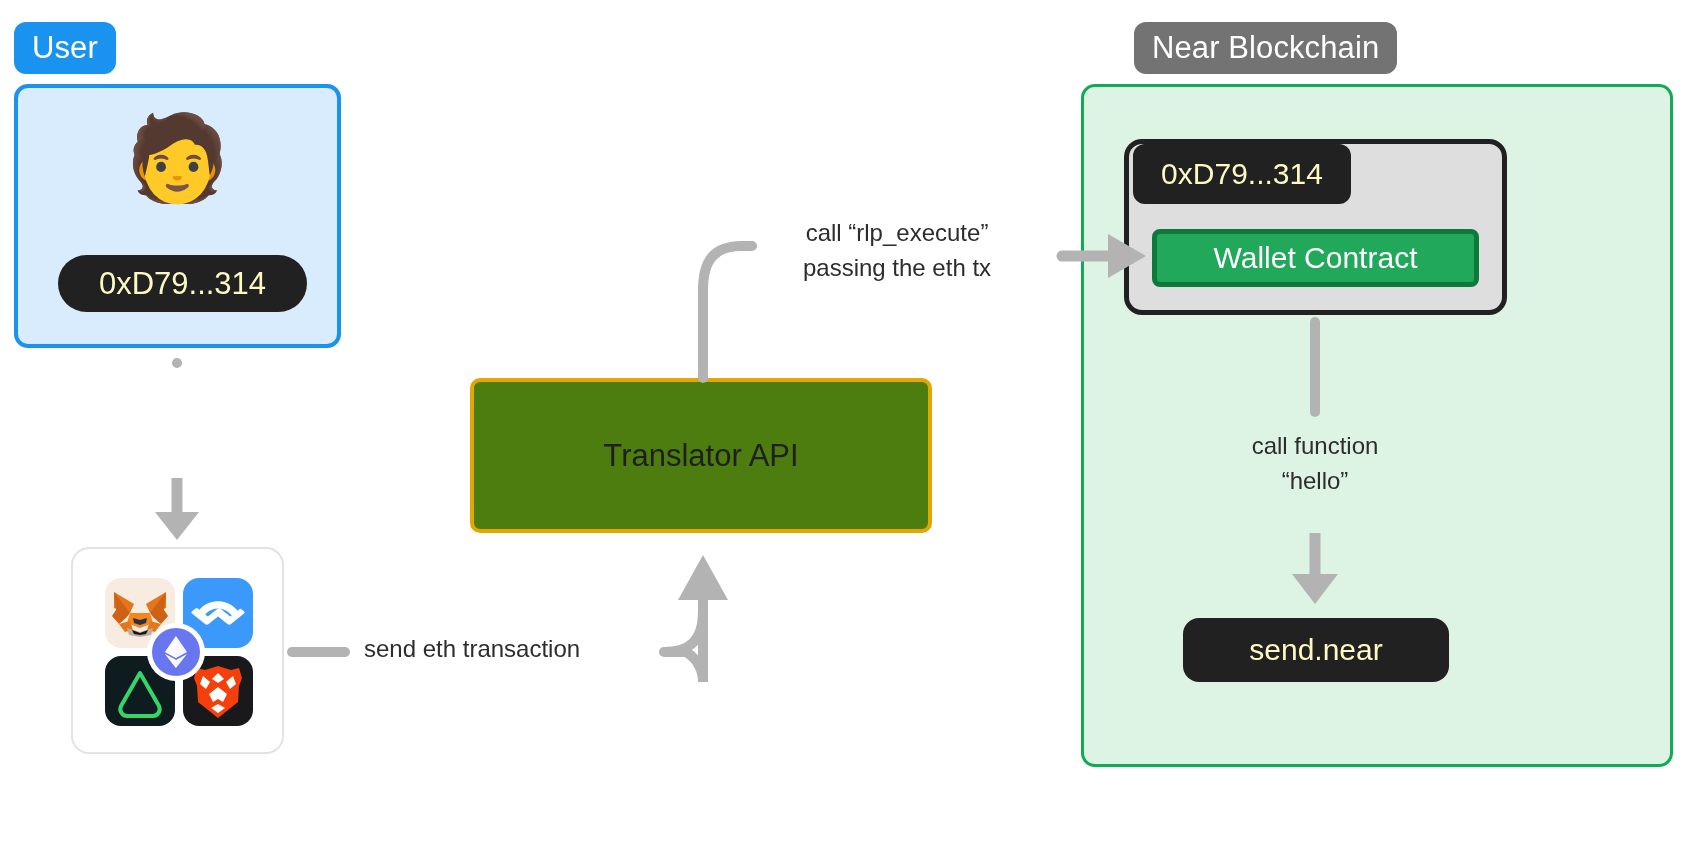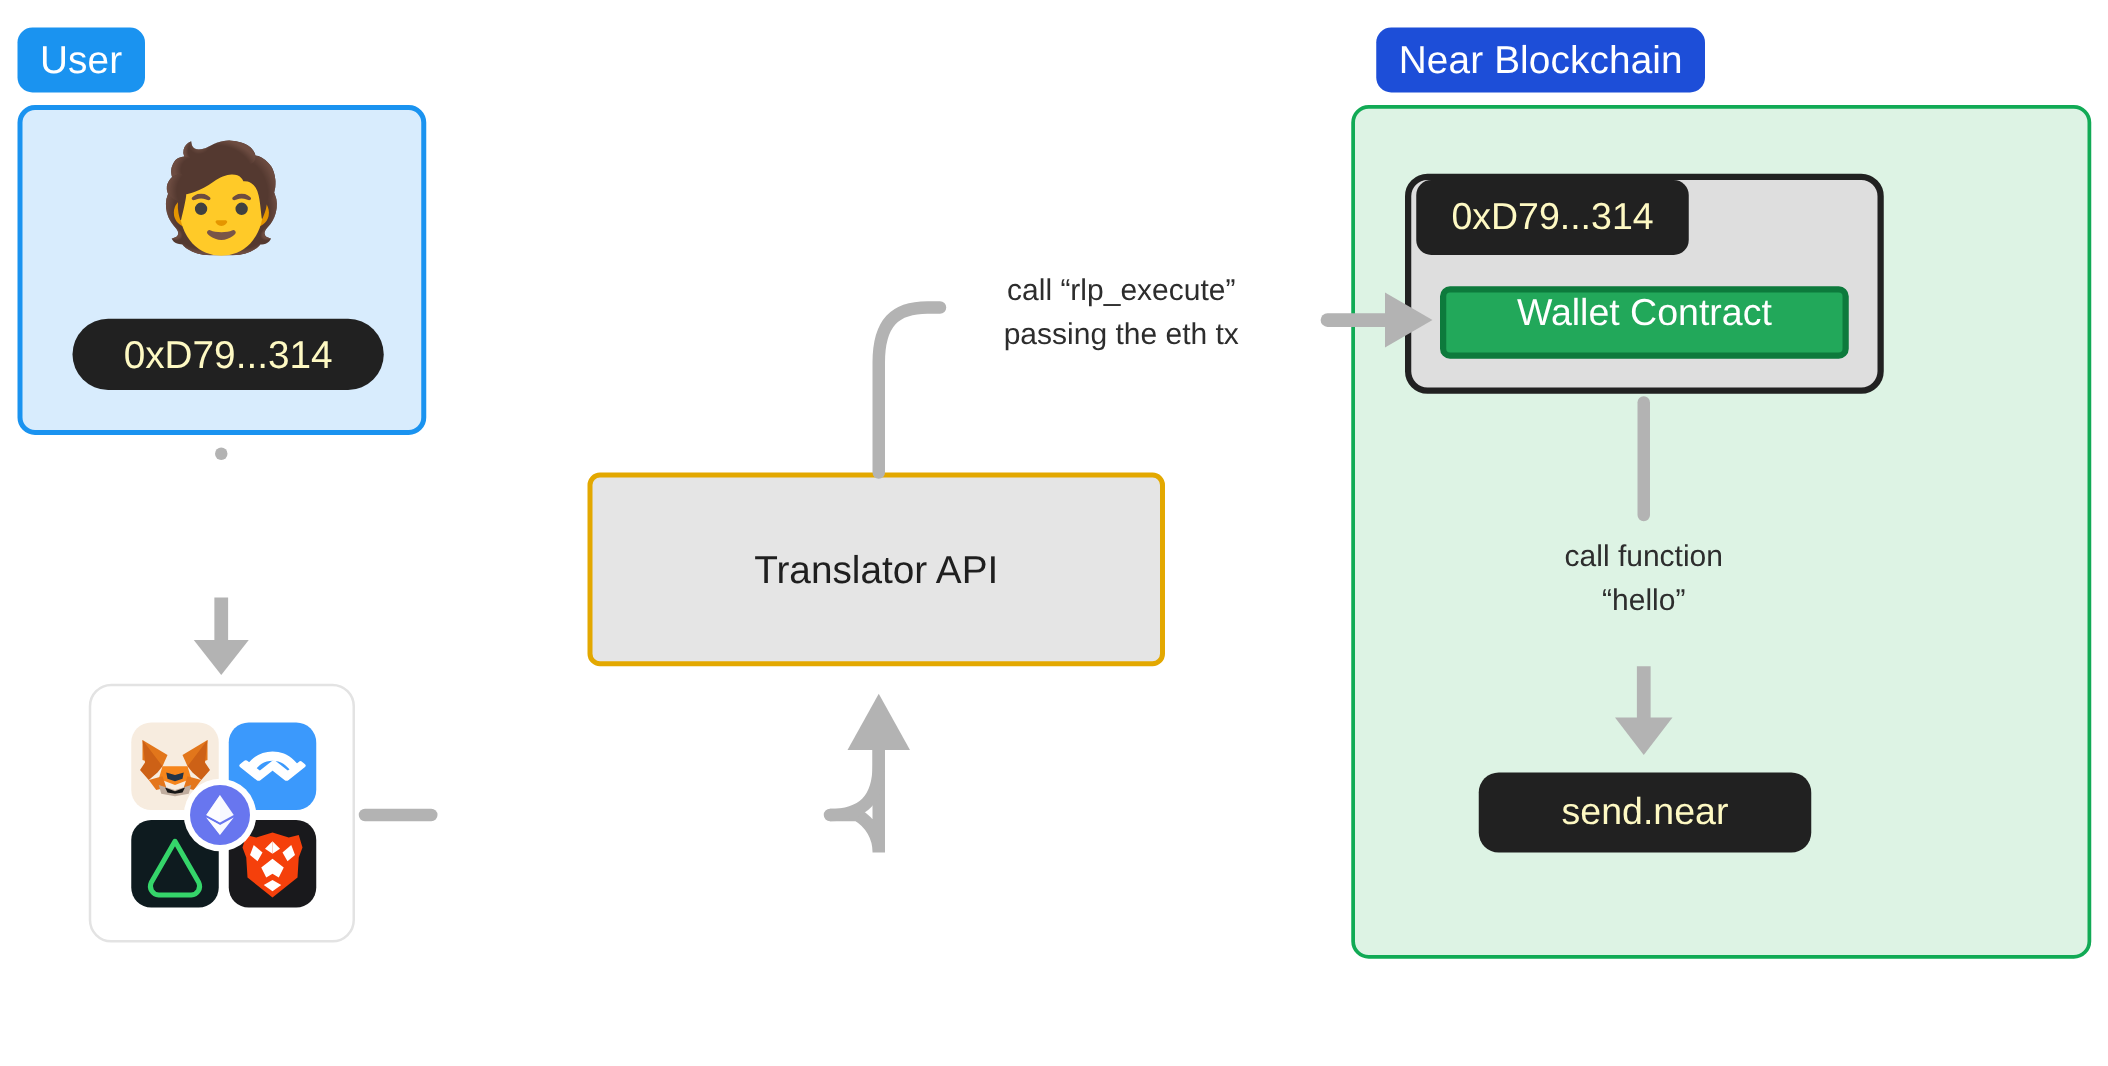--- a/index.html
+++ b/index.html
@@ -34,23 +34,23 @@
     height: 52px;
     white-space: nowrap;
     z-index: 6;
   }
   #user-pill {
     left: 14px;
     top: 22px;
     background: #1A93F0;
   }
   #near-pill {
-    left: 1101px;
+    left: 1134px;
     top: 22px;
-    background: #1d4ed8;
+    background: #737373;
   }
 
   
   .group-panel {
     position: absolute;
     border-radius: 14px;
     box-sizing: border-box;
   }
   #user-panel {
     left: 14px;
@@ -130,39 +130,39 @@
     border-radius: 18px;
     box-sizing: border-box;
   }
   #wallet-contract {
     position: absolute;
     left: 1152px;
     top: 229px;
     width: 327px;
     height: 58px;
     display: flex;
-    align-items: flex-start;
+    align-items: center;
     justify-content: center;
     background: #22A85A;
     border: 5px solid #0D7A3C;
     border-radius: 8px;
     color: #ffffff;
     font-size: 30px;
     box-sizing: border-box;
     z-index: 4;
   }
 
   
   #translator-api {
     position: absolute;
     left: 470px;
     top: 378px;
     width: 462px;
     height: 155px;
-    background: #e5e5e5;
+    background: #4d7c0f;
     border: 4px solid #E3A800;
     border-radius: 10px;
     box-sizing: border-box;
     display: flex;
     align-items: center;
     justify-content: center;
     font-size: 31px;
     color: #1f1f1f;
   }
 
@@ -356,20 +356,21 @@
         <svg width="26" height="34" viewBox="0 0 26 34">
           <path d="M13,1 L24,17 L13,23 L2,17 Z" fill="#ffffff" opacity="0.95"></path>
           <path d="M13,1 L2,17 L13,23 Z" fill="#ffffff" opacity="0.7"></path>
           <path d="M13,25 L24,19 L13,33 L2,19 Z" fill="#ffffff" opacity="0.95"></path>
           <path d="M13,25 L2,19 L13,33 Z" fill="#ffffff" opacity="0.7"></path>
         </svg>
       </div>
     </div>
   </div>
 
+  <div class="edge-label" id="label-send-eth">send eth transaction</div>
 
   <div id="translator-api">
     <span>Translator API</span>
   </div>
 
   <div class="edge-label" id="label-rlp">call “rlp_execute”
 passing the eth tx</div>
 
   <div class="group-pill" id="near-pill">Near Blockchain</div>
 

